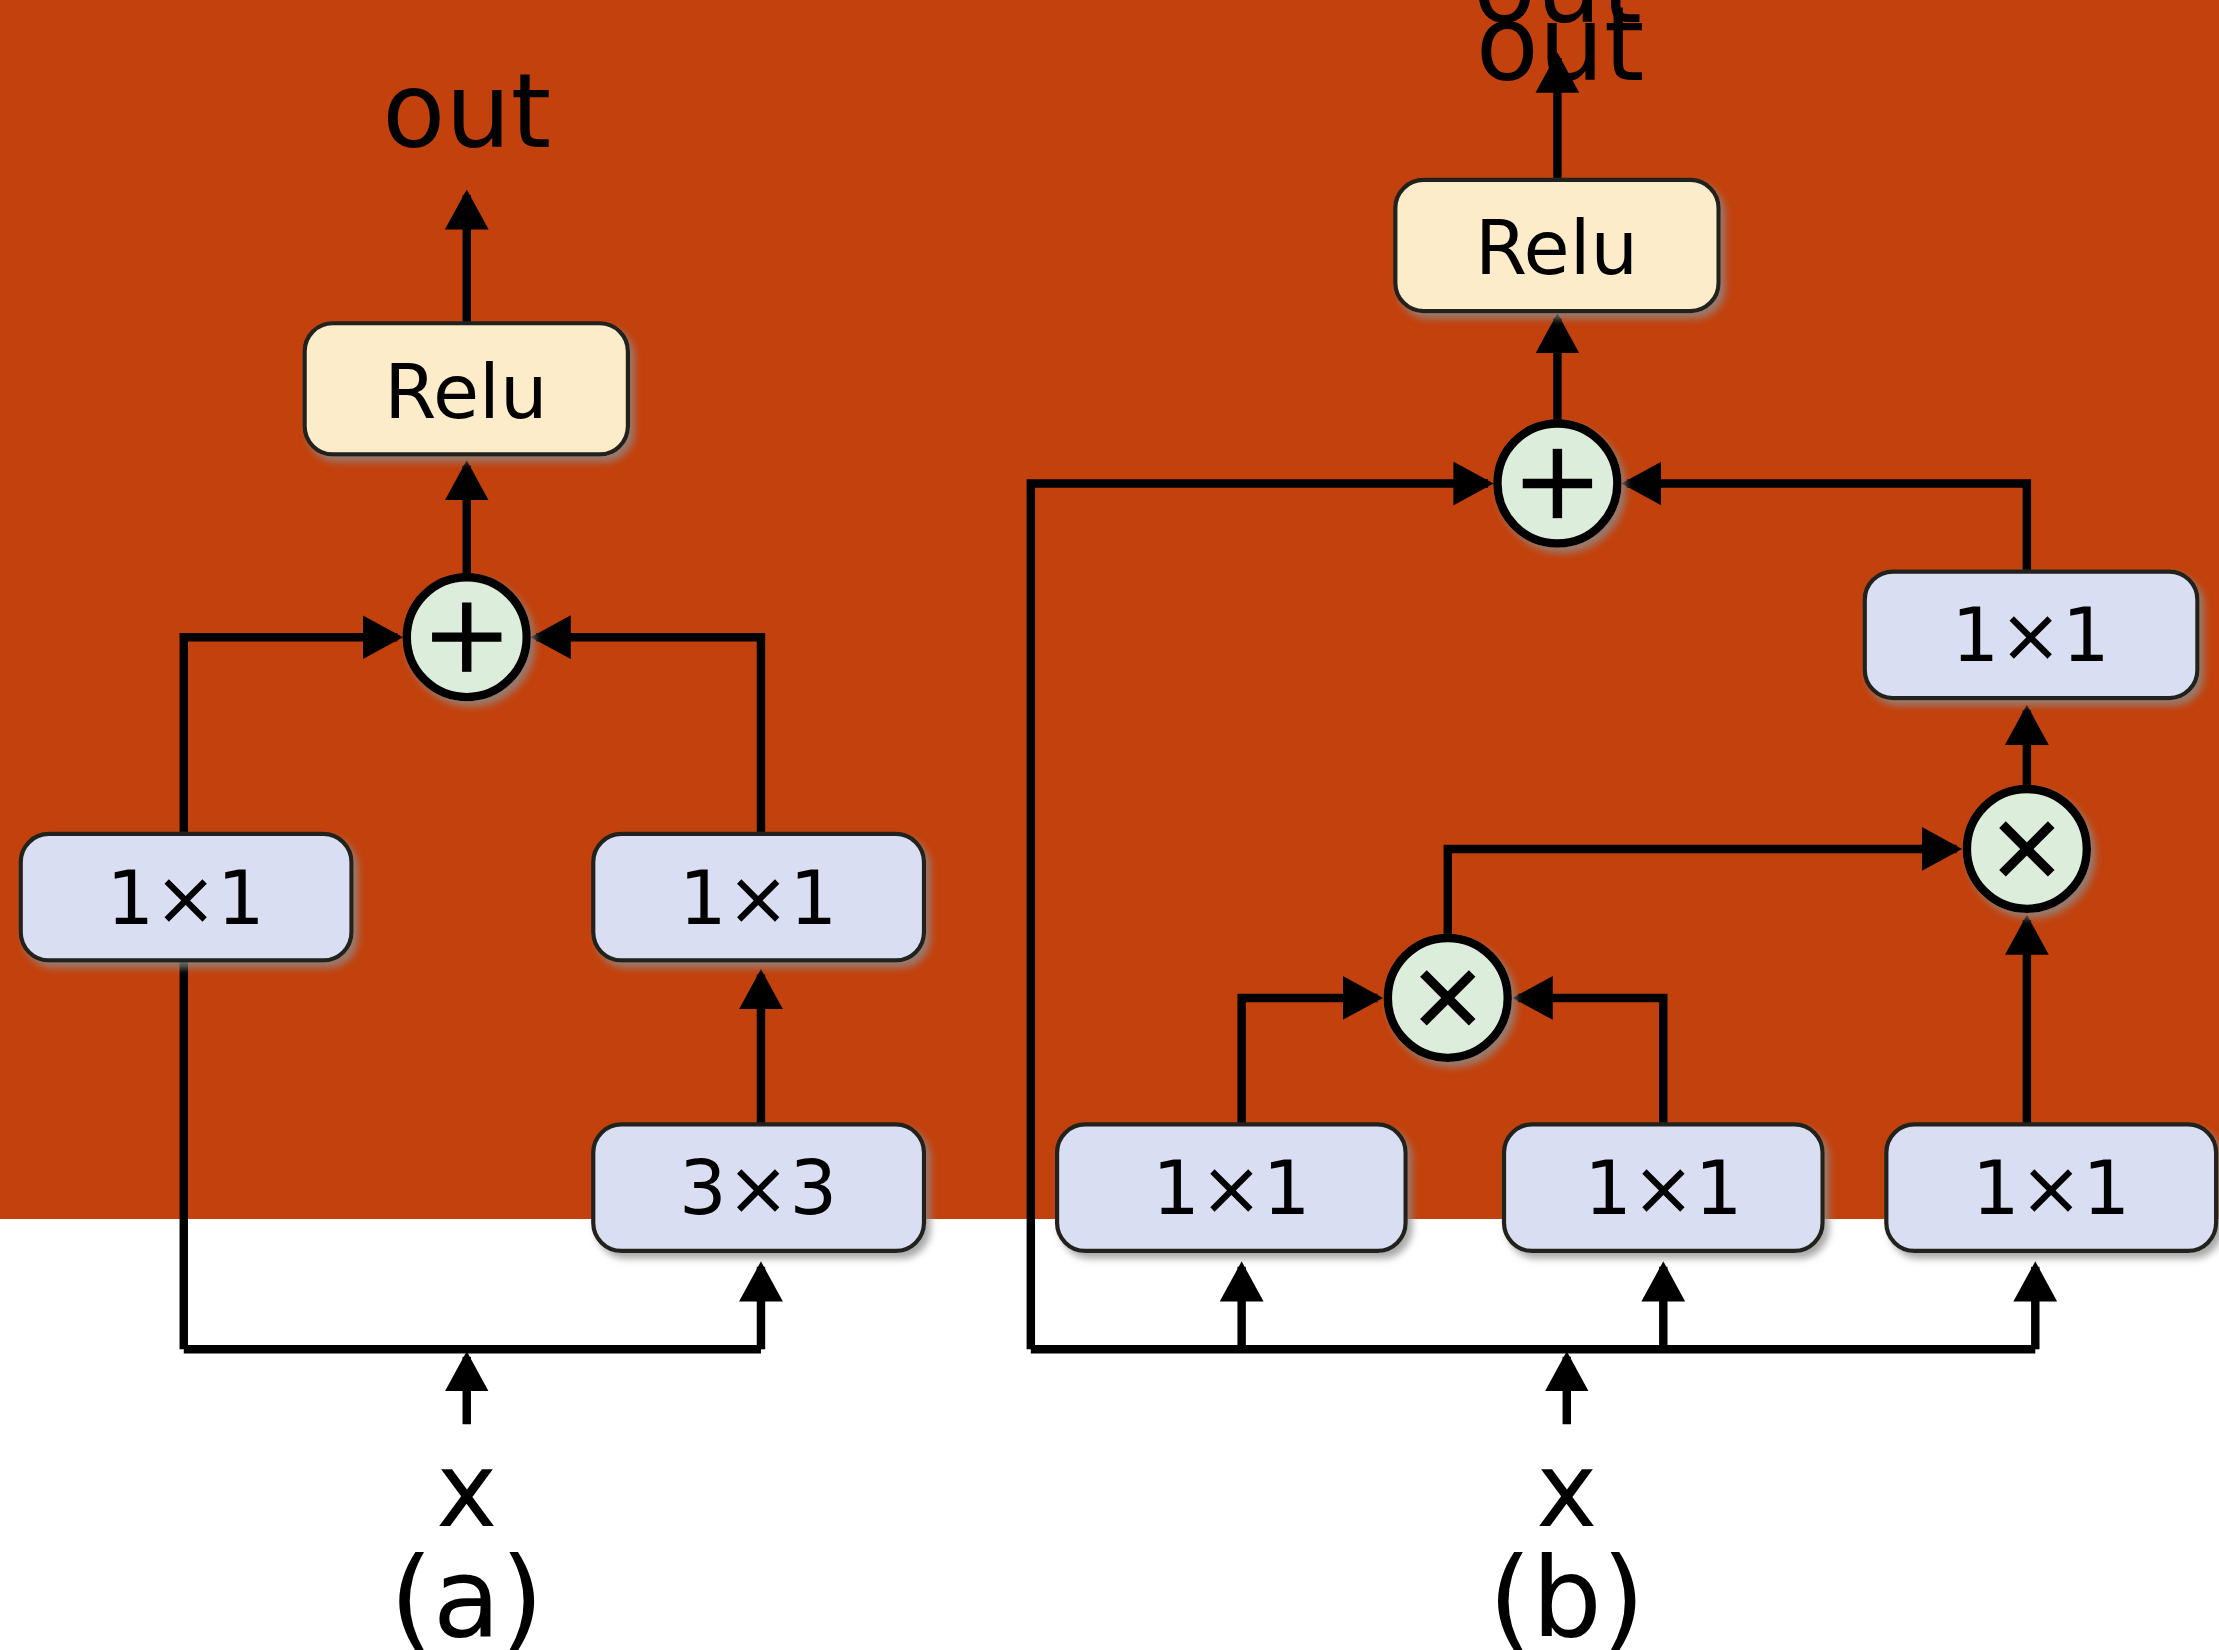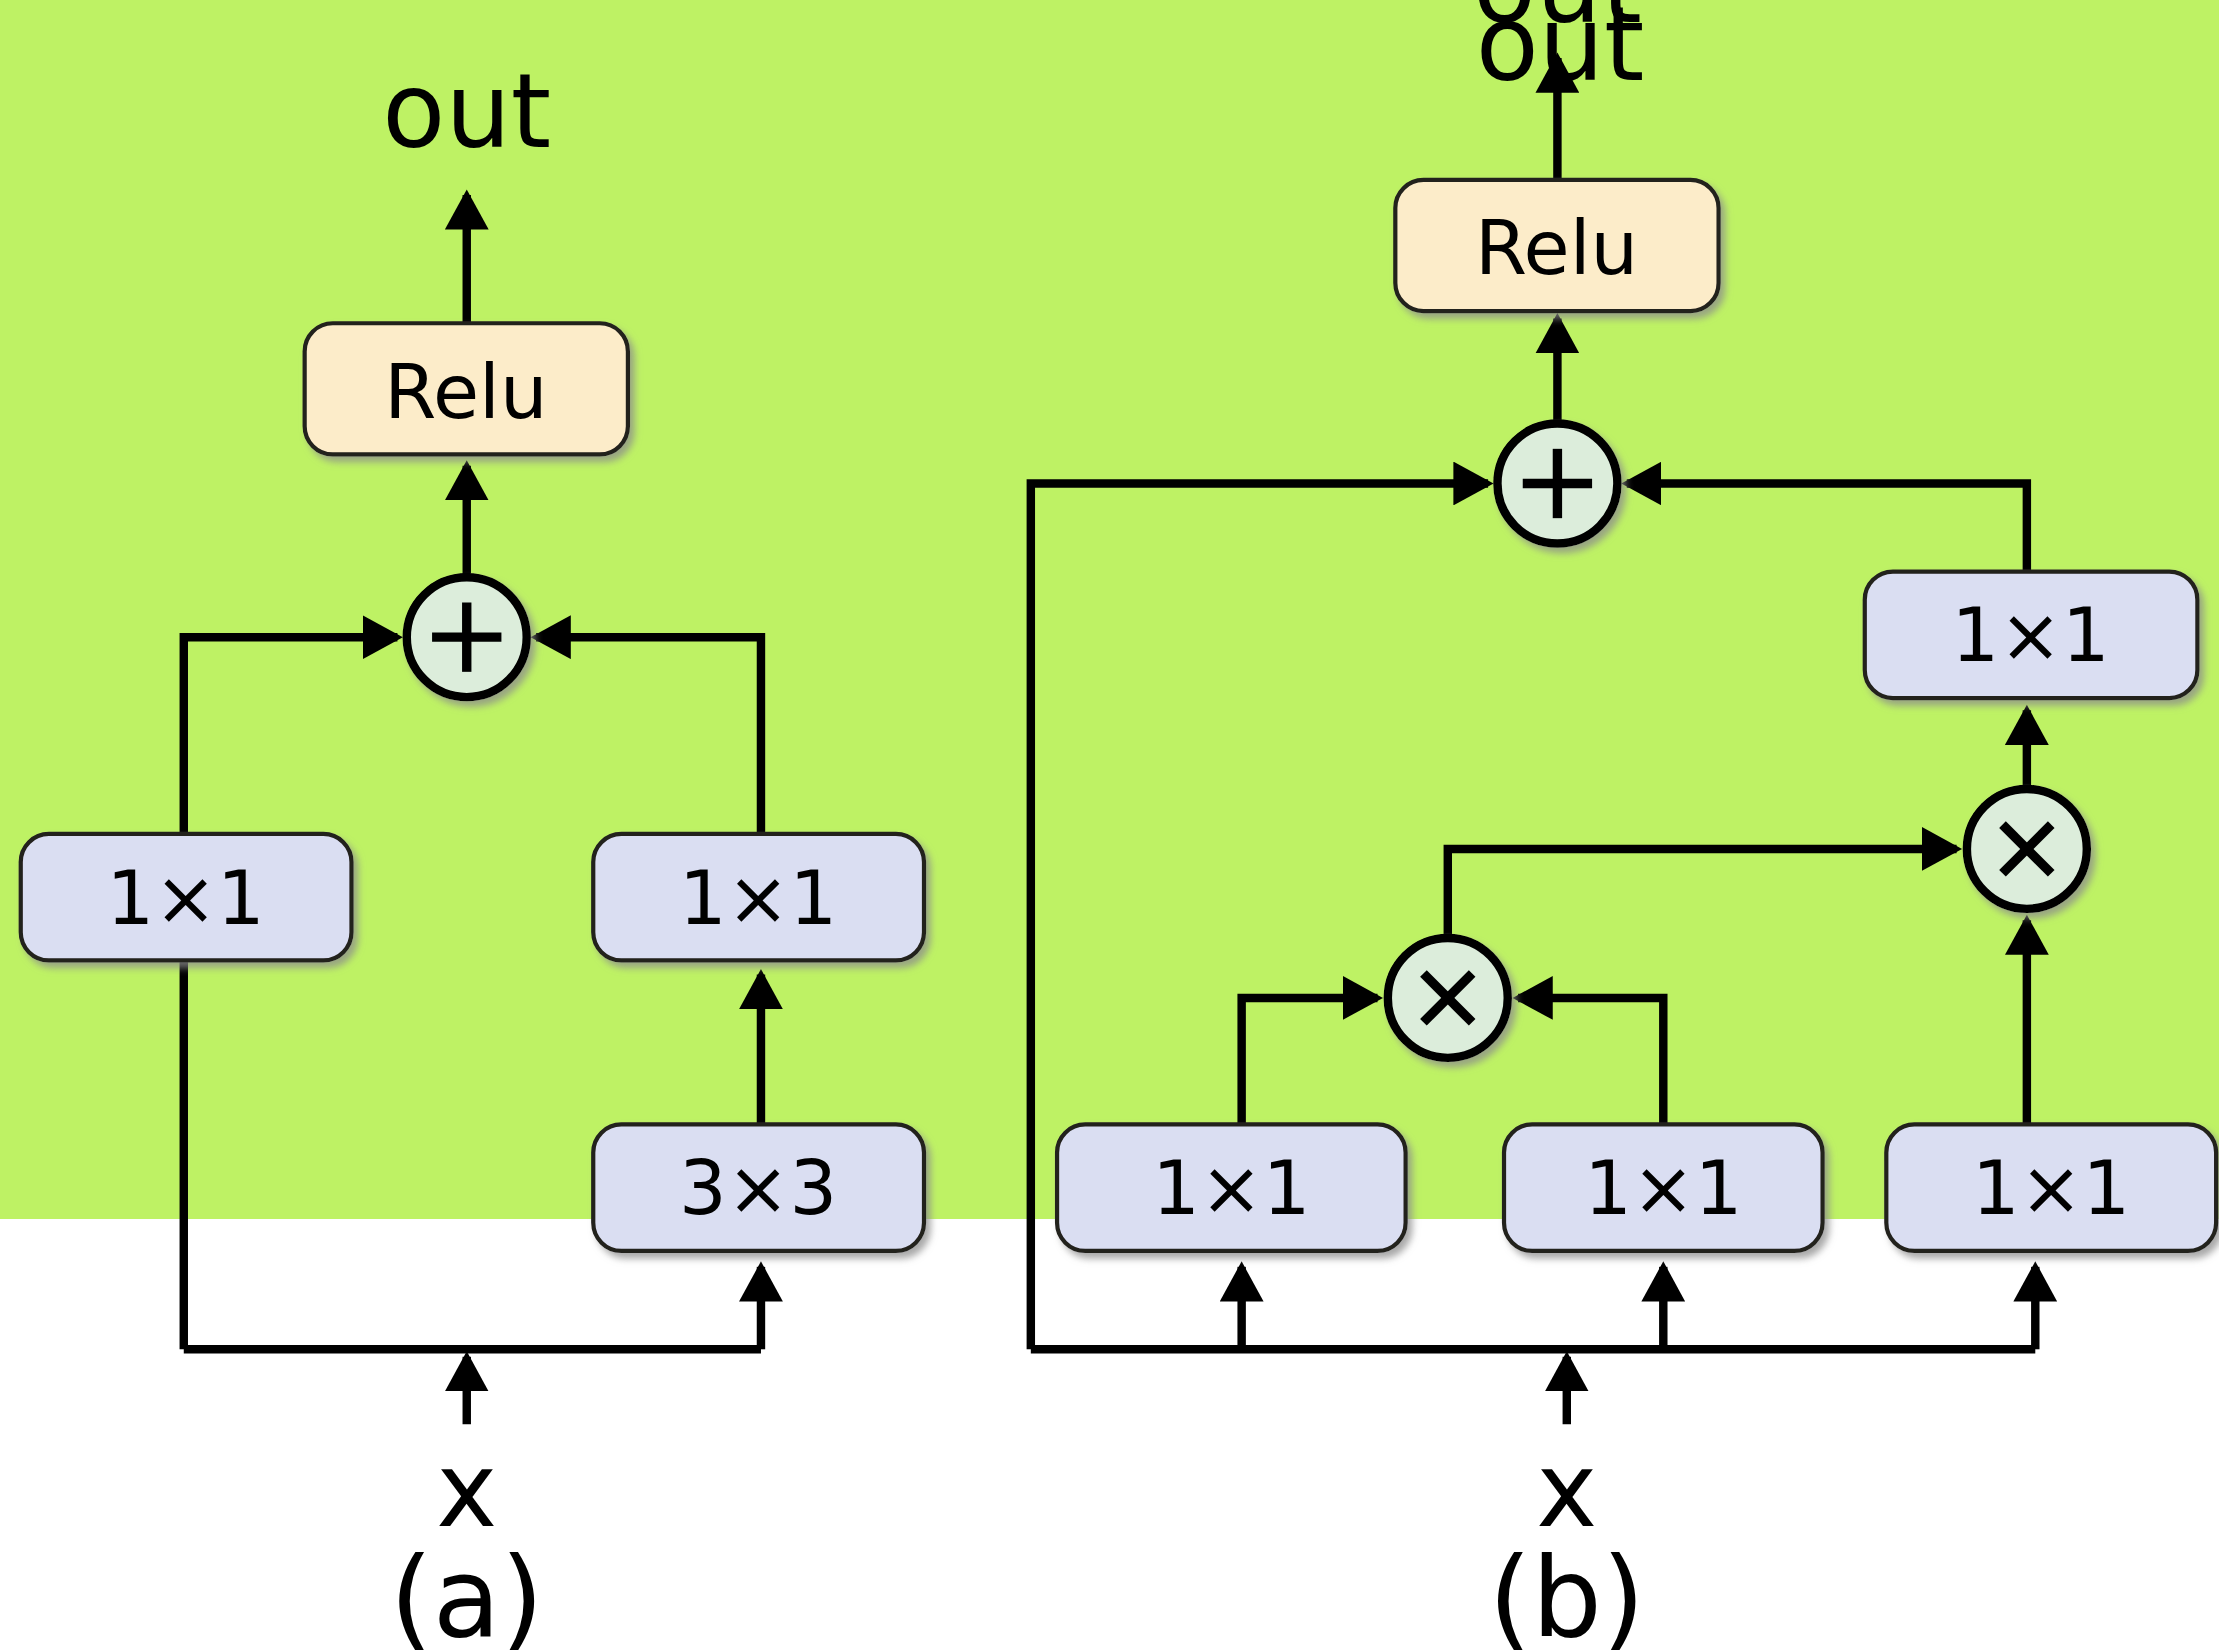--- a/index.html
+++ b/index.html
@@ -10,21 +10,21 @@
   body {
     width: 2220px;
     height: 1651px;
     font-family: "DejaVu Sans", sans-serif;
     overflow: hidden;
   }
   #figure {
     position: relative;
     width: 2220px;
     height: 1219px;
-    background: #bef264;
+    background: #c2410c;
   }
   svg.canvas {
     position: absolute;
     top: 0;
     left: 0;
     width: 2220px;
     height: 1651px;
     display: block;
   }
   .wire {

